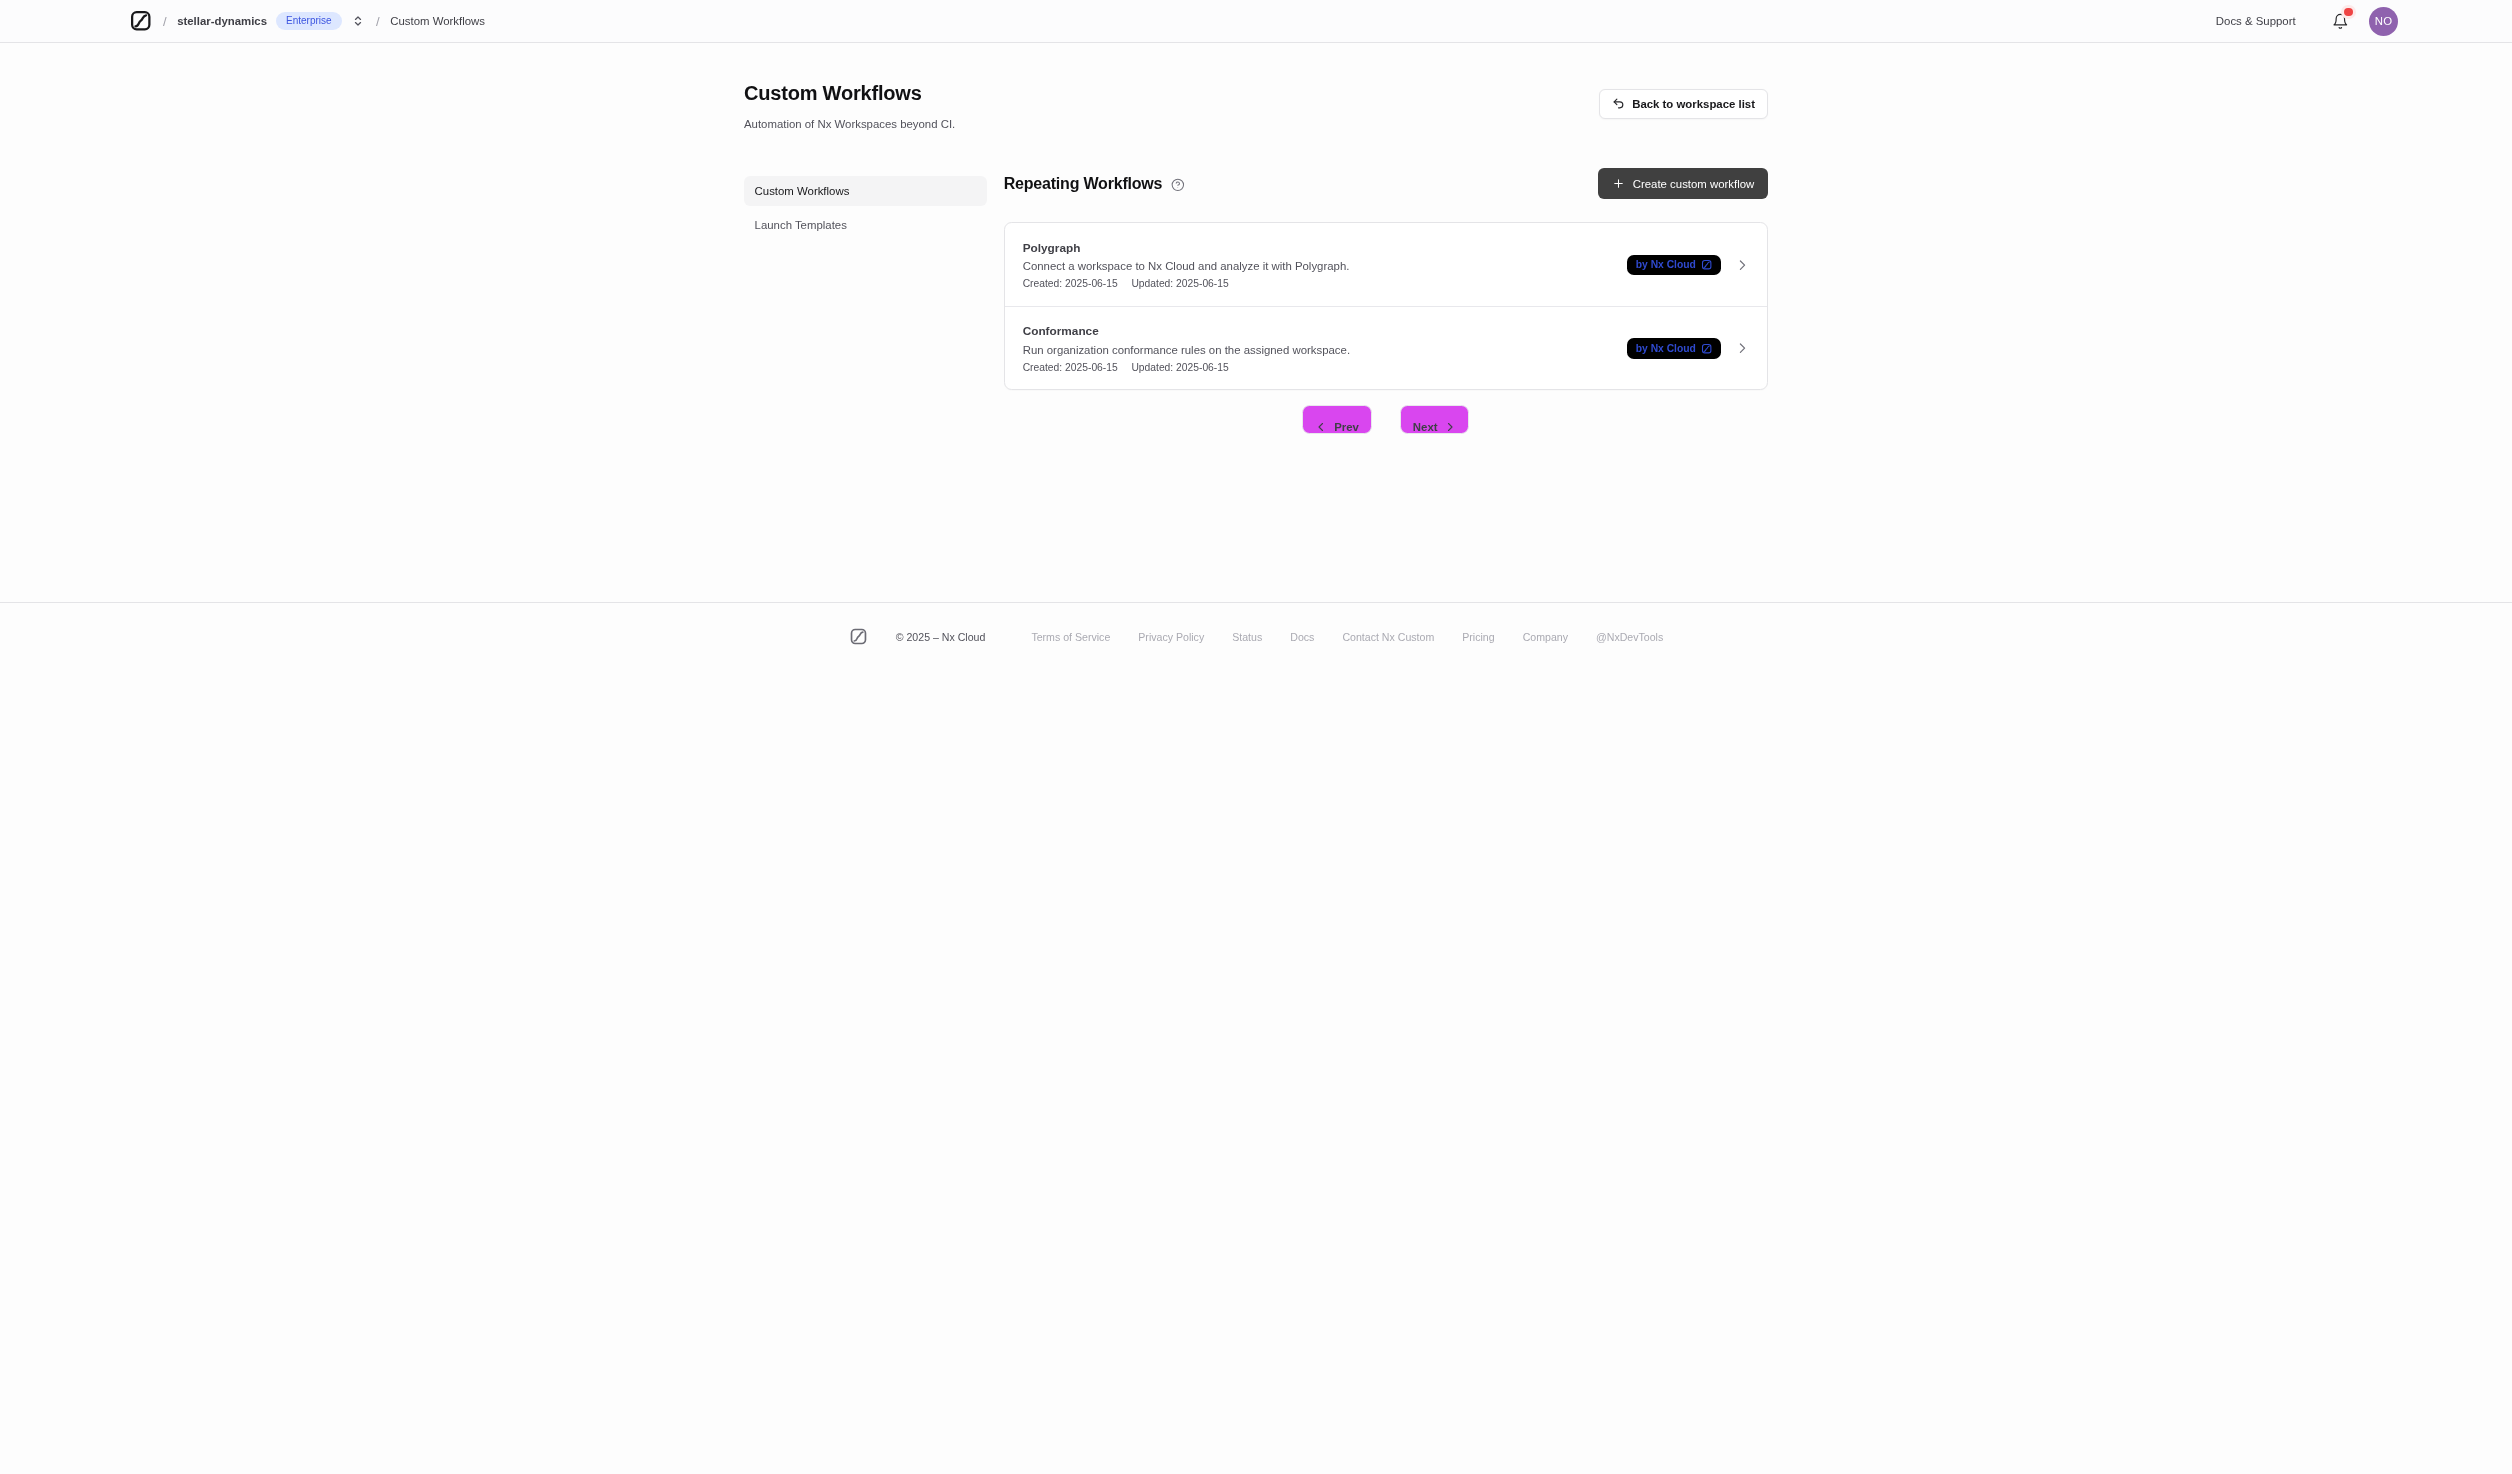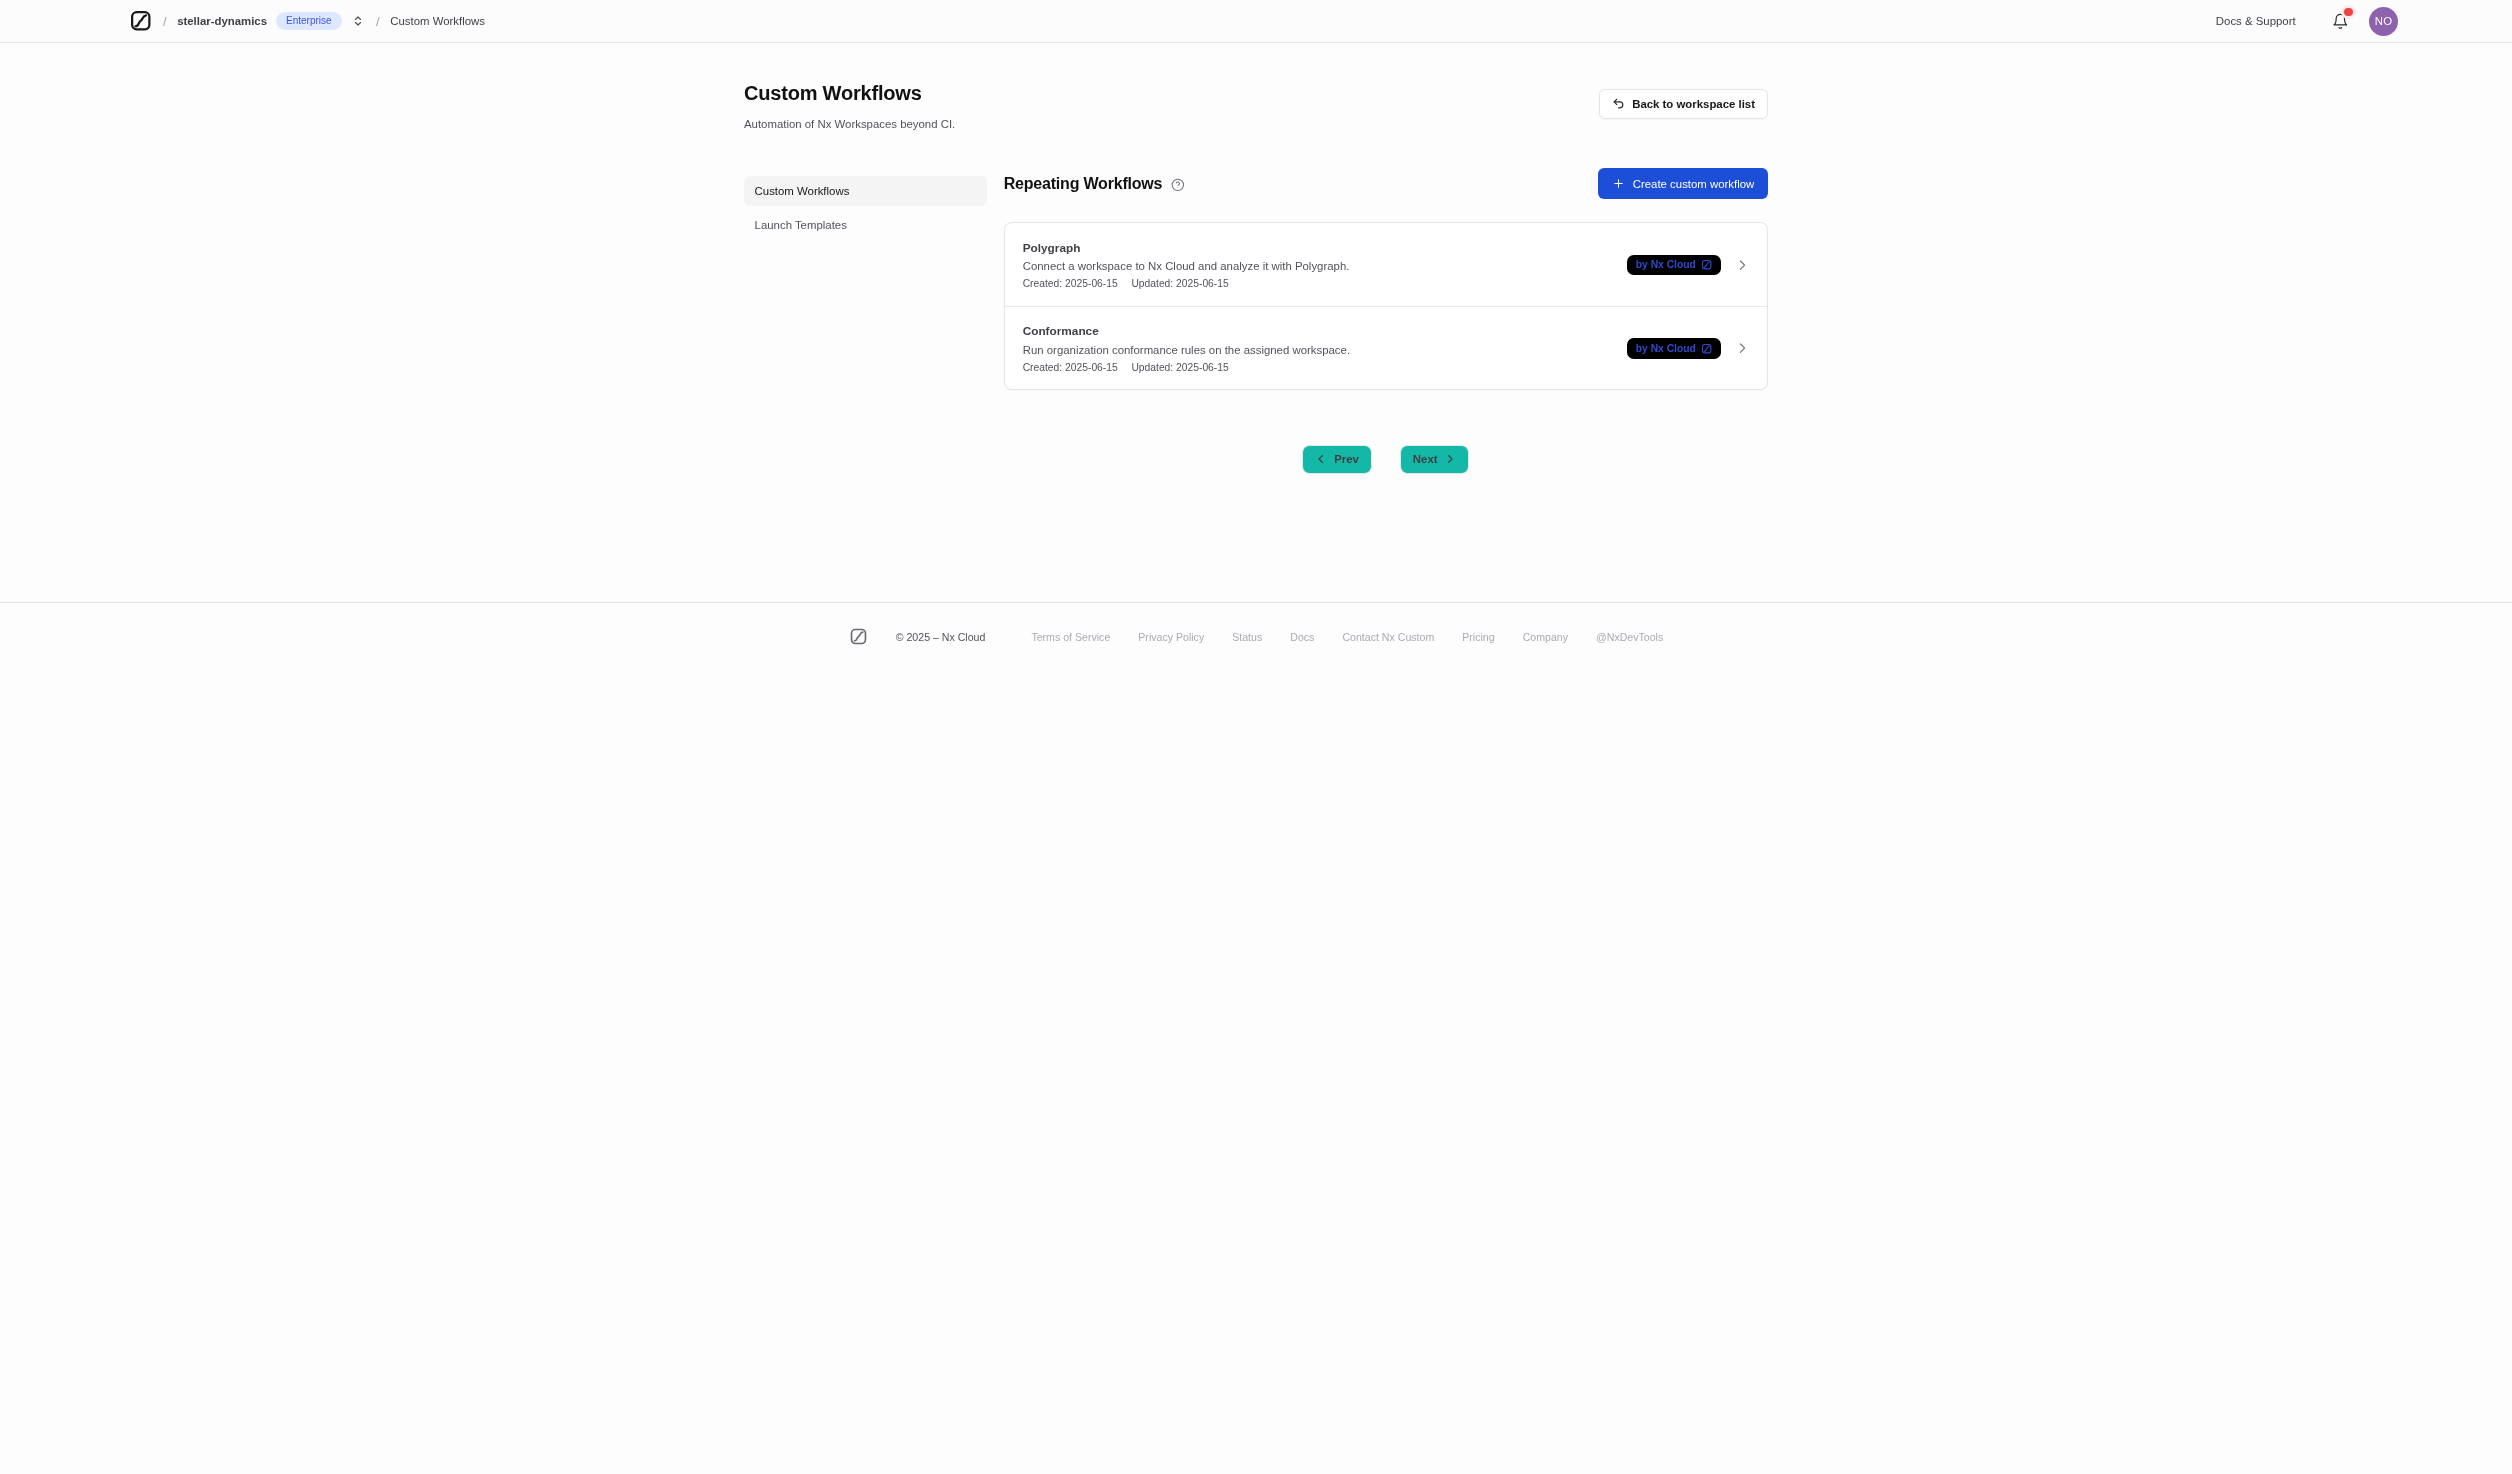--- a/index.html
+++ b/index.html
@@ -113,21 +113,21 @@
   
   .main-col { flex: 1 1 auto; margin-top: -7.6px; }
   .section-head {
     display: flex; align-items: center; justify-content: space-between;
   }
   .section-title-wrap { display: flex; align-items: center; gap: 9px; }
   .section-title { font-size: 16px; font-weight: 700; color: #111113; letter-spacing: -0.2px; }
   .help-icon { color: #71717a; cursor: pointer; margin-top: 1.5px; }
   .create-btn {
     display: flex; align-items: center; gap: 7.6px;
-    background: #1d4ed8;
+    background: #404040;
     color: #ffffff;
     border: none;
     border-radius: 6px;
     height: 31px;
     padding: 0 13.7px;
     font-size: 11.4px;
     cursor: pointer;
     font-family: inherit;
   }
 
@@ -163,32 +163,31 @@
   }
   .by-badge .nx-mini { width: 11.4px; height: 11.4px; }
   .row-chevron { color: #71717a; }
 
   
   .pagination {
     display: flex; justify-content: center; gap: 28px;
     margin-top: 14.4px;
   }
   .page-btn {
-    display: flex; align-items: center; gap: 6.8px;
-    background: #14b8a6;
+    display: flex; align-items: flex-end; gap: 6.8px;
+    background: #d946ef;
     border: 0.8px solid #e8e8ec;
     border-radius: 7.6px;
     height: 29px;
     padding: 0 12px;
     font-size: 11.4px;
     font-weight: 600;
     color: #3f3f46;
     cursor: pointer;
     font-family: inherit;
-    margin-top: 40px;
   }
   .page-btn svg { color: #3f3f46; }
 
   
   .footer {
     flex: 0 0 auto;
     border-top: 0.8px solid #e4e4e7;
     margin-top: 126px;
     padding: 24px 0 91px 0;
   }

